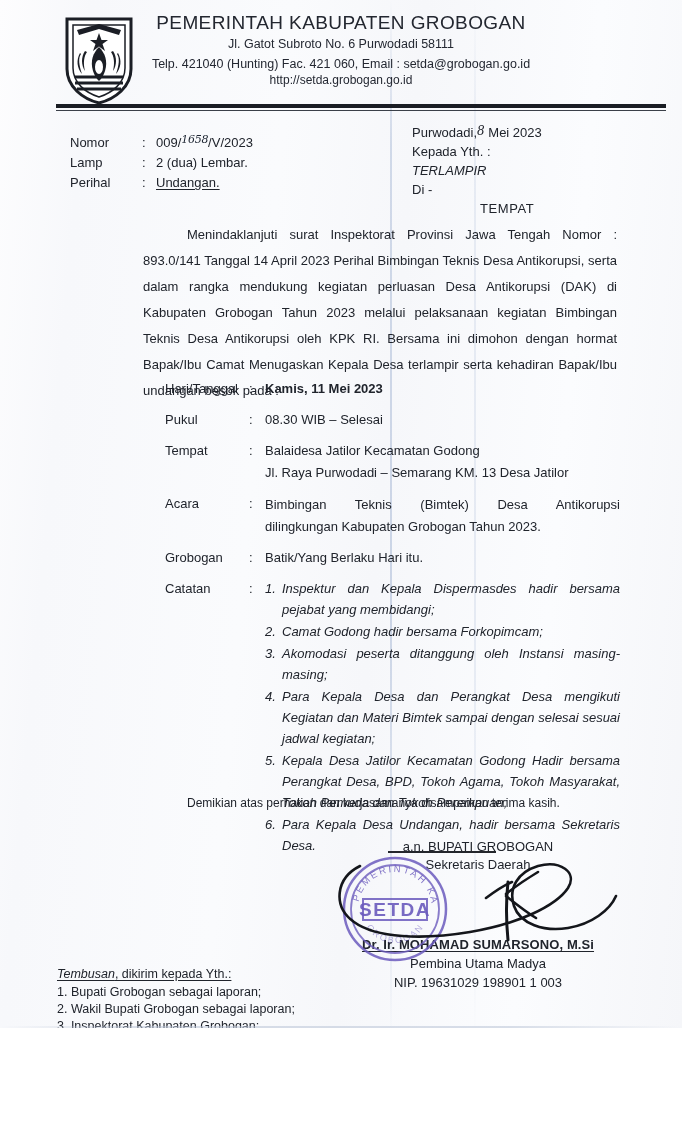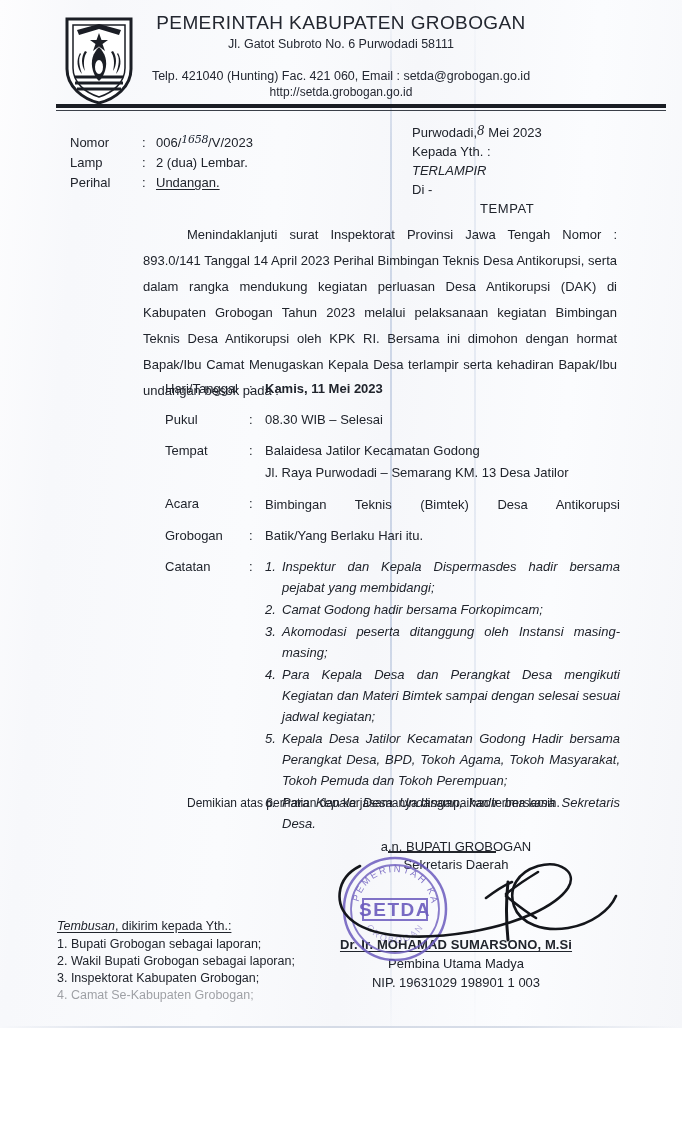--- a/index.html
+++ b/index.html
@@ -65,21 +65,21 @@
     margin-top: 2px;
     color: #15181f;
   }
   .lh-line3 {
     font-size: 12.5px;
     margin-top: 3px;
     color: #242832;
   }
   .lh-line4 {
     font-size: 12.5px;
-    margin-top: 18px;
+    margin-top: 6px;
     color: #242832;
   }
   .lh-line5 {
     font-size: 12px;
     margin-top: 2px;
     color: #242832;
   }
   .emblem {
     position: absolute;
     left: 63px;
@@ -230,21 +230,21 @@
     width: 474px;
     font-size: 12px;
     line-height: 26px;
     text-align: justify;
     text-indent: 44px;
   }
 
   
   .signature {
     position: absolute;
-    left: 306px;
+    left: 328px;
     top: 838px;
     width: 300px;
     text-align: center;
     font-size: 13px;
     line-height: 18px;
   }
   .sig-name {
     margin-top: 62px;
     font-weight: bold;
     text-decoration: underline;
@@ -275,21 +275,21 @@
     top: 848px;
     width: 300px;
     height: 110px;
     pointer-events: none;
   }
 
   
   .tembusan {
     position: absolute;
     left: 57px;
-    top: 918px;
+    top: 966px;
     font-size: 12.5px;
     line-height: 17px;
   }
   .temb-head {
     margin-bottom: 1px;
   }
   .temb-head .t-word {
     font-style: italic;
     text-decoration: underline;
     text-underline-offset: 2px;
@@ -360,21 +360,21 @@
     <div class="lh-line4">Telp. 421040 (Hunting) Fac. 421 060, Email : setda@grobogan.go.id</div>
     <div class="lh-line5">http://setda.grobogan.go.id</div>
   </div>
   <div class="rule-thick"></div>
   <div class="rule-thin"></div>
 
   <div class="refblock">
     <div class="ref-row">
       <span class="ref-label">Nomor</span>
       <span class="ref-colon">:</span>
-      <span class="ref-value"><span>006/</span><span class="handwritten">1658</span><span>/V/2023</span></span>
+      <span class="ref-value"><span>009/</span><span class="handwritten">1658</span><span>/V/2023</span></span>
     </div>
     <div class="ref-row">
       <span class="ref-label">Lamp</span>
       <span class="ref-colon">:</span>
       <span class="ref-value">2 (dua) Lembar.</span>
     </div>
     <div class="ref-row">
       <span class="ref-label">Perihal</span>
       <span class="ref-colon">:</span>
       <span class="ref-value ref-underline">Undangan.</span>
@@ -413,20 +413,21 @@
         <span class="vline">Balaidesa Jatilor Kecamatan Godong</span>
         <span class="vline">Jl. Raya Purwodadi – Semarang KM. 13 Desa Jatilor</span>
       </span>
     </div>
 
     <div class="det-row">
       <span class="det-label">Acara</span>
       <span class="det-colon">:</span>
       <span class="det-value">
         <span class="vline acara-text" style="text-align:justify;text-align-last:justify;">Bimbingan Teknis (Bimtek) Desa Antikorupsi</span>
+        <span class="vline">dilingkungan Kabupaten Grobogan Tahun 2023.</span>
       </span>
     </div>
 
     <div class="det-row">
       <span class="det-label">Grobogan</span>
       <span class="det-colon">:</span>
       <span class="det-value">Batik/Yang Berlaku Hari itu.</span>
     </div>
 
     <div class="det-row">

